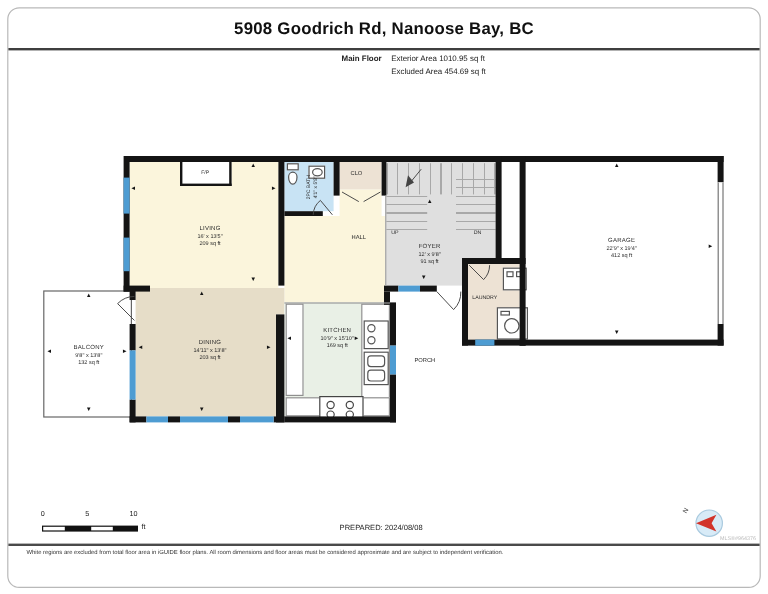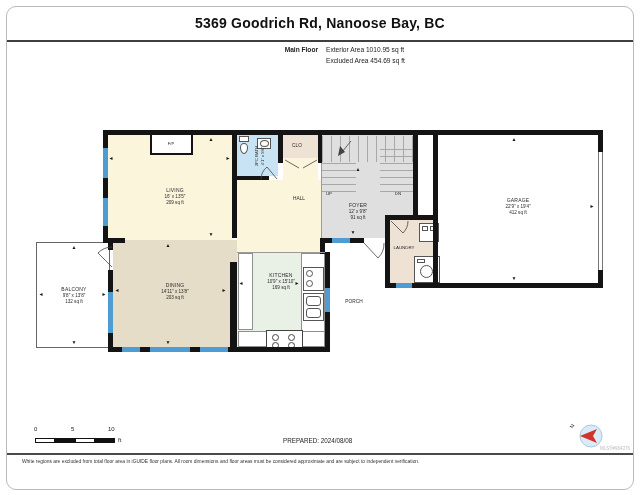--- a/index.html
+++ b/index.html
@@ -33,21 +33,21 @@
   .mls{position:absolute;right:10px;top:446px;font-size:4.5px;color:#bcbcbc;}
   .disclaimer{position:absolute;left:22px;top:459px;font-size:4.9px;color:#333;}
   .northlbl{position:absolute;left:570px;top:423px;font-size:5.5px;color:#333;transform:rotate(-60deg);}
 </style>
 </head>
 <body>
 
 <div id="page">
   <div class="frame"></div>
 
-  <div class="title">5369 Goodrich Rd, Nanoose Bay, BC</div>
+  <div class="title">5908 Goodrich Rd, Nanoose Bay, BC</div>
   <div class="hline" style="left:7px;top:40px;width:626px;height:2px;"></div>
   <div class="subbold" style="left:240px;top:46px;width:78px;text-align:right;">Main Floor</div>
   <div class="subtxt" style="left:326px;top:46px;">Exterior Area 1010.95 sq ft</div>
   <div class="subtxt" style="left:326px;top:57px;">Excluded Area 454.69 sq ft</div>
 
   <div>
 
     <div class="room" style="left:108px;top:135px;width:124px;height:105px;background:#fbf5dc;"></div>
     <div class="room" style="left:237px;top:135px;width:41px;height:41px;background:#c8e3f4;"></div>
     <div class="room" style="left:283px;top:135px;width:35px;height:23px;background:#ede2d4;"></div>

